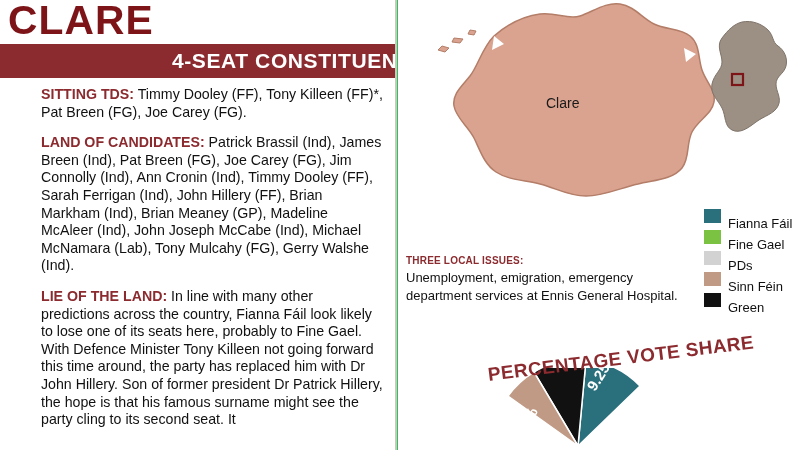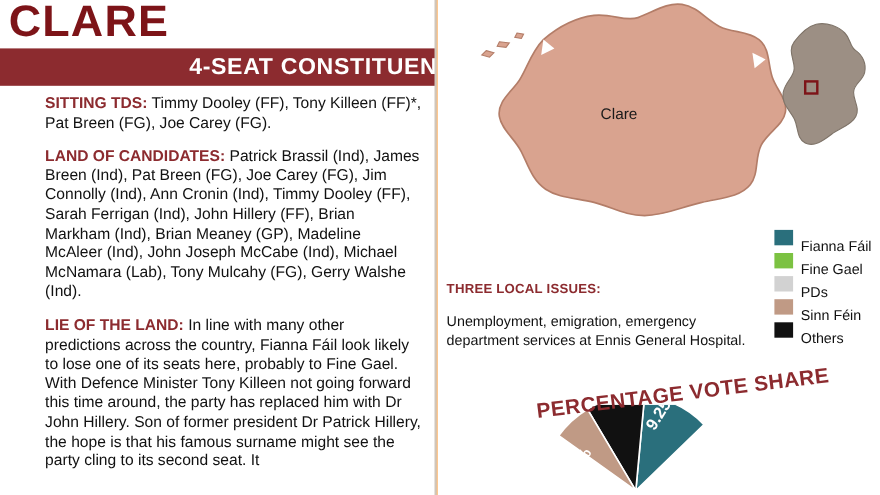--- a/index.html
+++ b/index.html
@@ -12,21 +12,21 @@
     overflow: hidden;
     background: #ffffff;
     font-family: "Liberation Sans", sans-serif;
     color: #1a1a1a;
   }
   #page {
     position: relative;
     width: 800px;
     height: 450px;
     overflow: hidden;
-    background: #fdba74;
+    background: #22c55e;
   }
 
   
   #left-col {
     position: absolute;
     left: 0;
     top: 0;
     width: 396px;
     height: 450px;
     background: #ffffff;
@@ -149,23 +149,23 @@
   
   #issues {
     position: absolute;
     left: 8px;
     top: 255px;
     width: 280px;
   }
   #issues-head {
     color: #8c2b2f;
     font-weight: bold;
-    font-size: 12px;
+    font-size: 10px;
     letter-spacing: 0.2px;
-    margin-bottom: 14px;
+    margin-bottom: 3px;
   }
   #issues-text {
     font-size: 13px;
     line-height: 17.6px;
     color: #111111;
   }
 
   
   #legend {
     position: absolute;
@@ -318,21 +318,21 @@
       <div class="legend-row">
         <span class="legend-swatch" style="background:#d2d2d2"></span>
         <span class="legend-label">PDs</span>
       </div>
       <div class="legend-row">
         <span class="legend-swatch" style="background:#c09a85"></span>
         <span class="legend-label">Sinn Féin</span>
       </div>
       <div class="legend-row">
         <span class="legend-swatch" style="background:#111111"></span>
-        <span class="legend-label">Others</span>
+        <span class="legend-label">Green</span>
       </div>
     </div>
   </div>
 
   <div id="pie-area">
     <svg width="402" height="82" viewBox="0 0 402 82">
       <g transform="translate(180,78)">
 
         <path d="M0 0 L86 0 A86 86 0 0 0 62 -60 Z" fill="#ffffff" stroke="#ffffff" stroke-width="1"></path>
 

